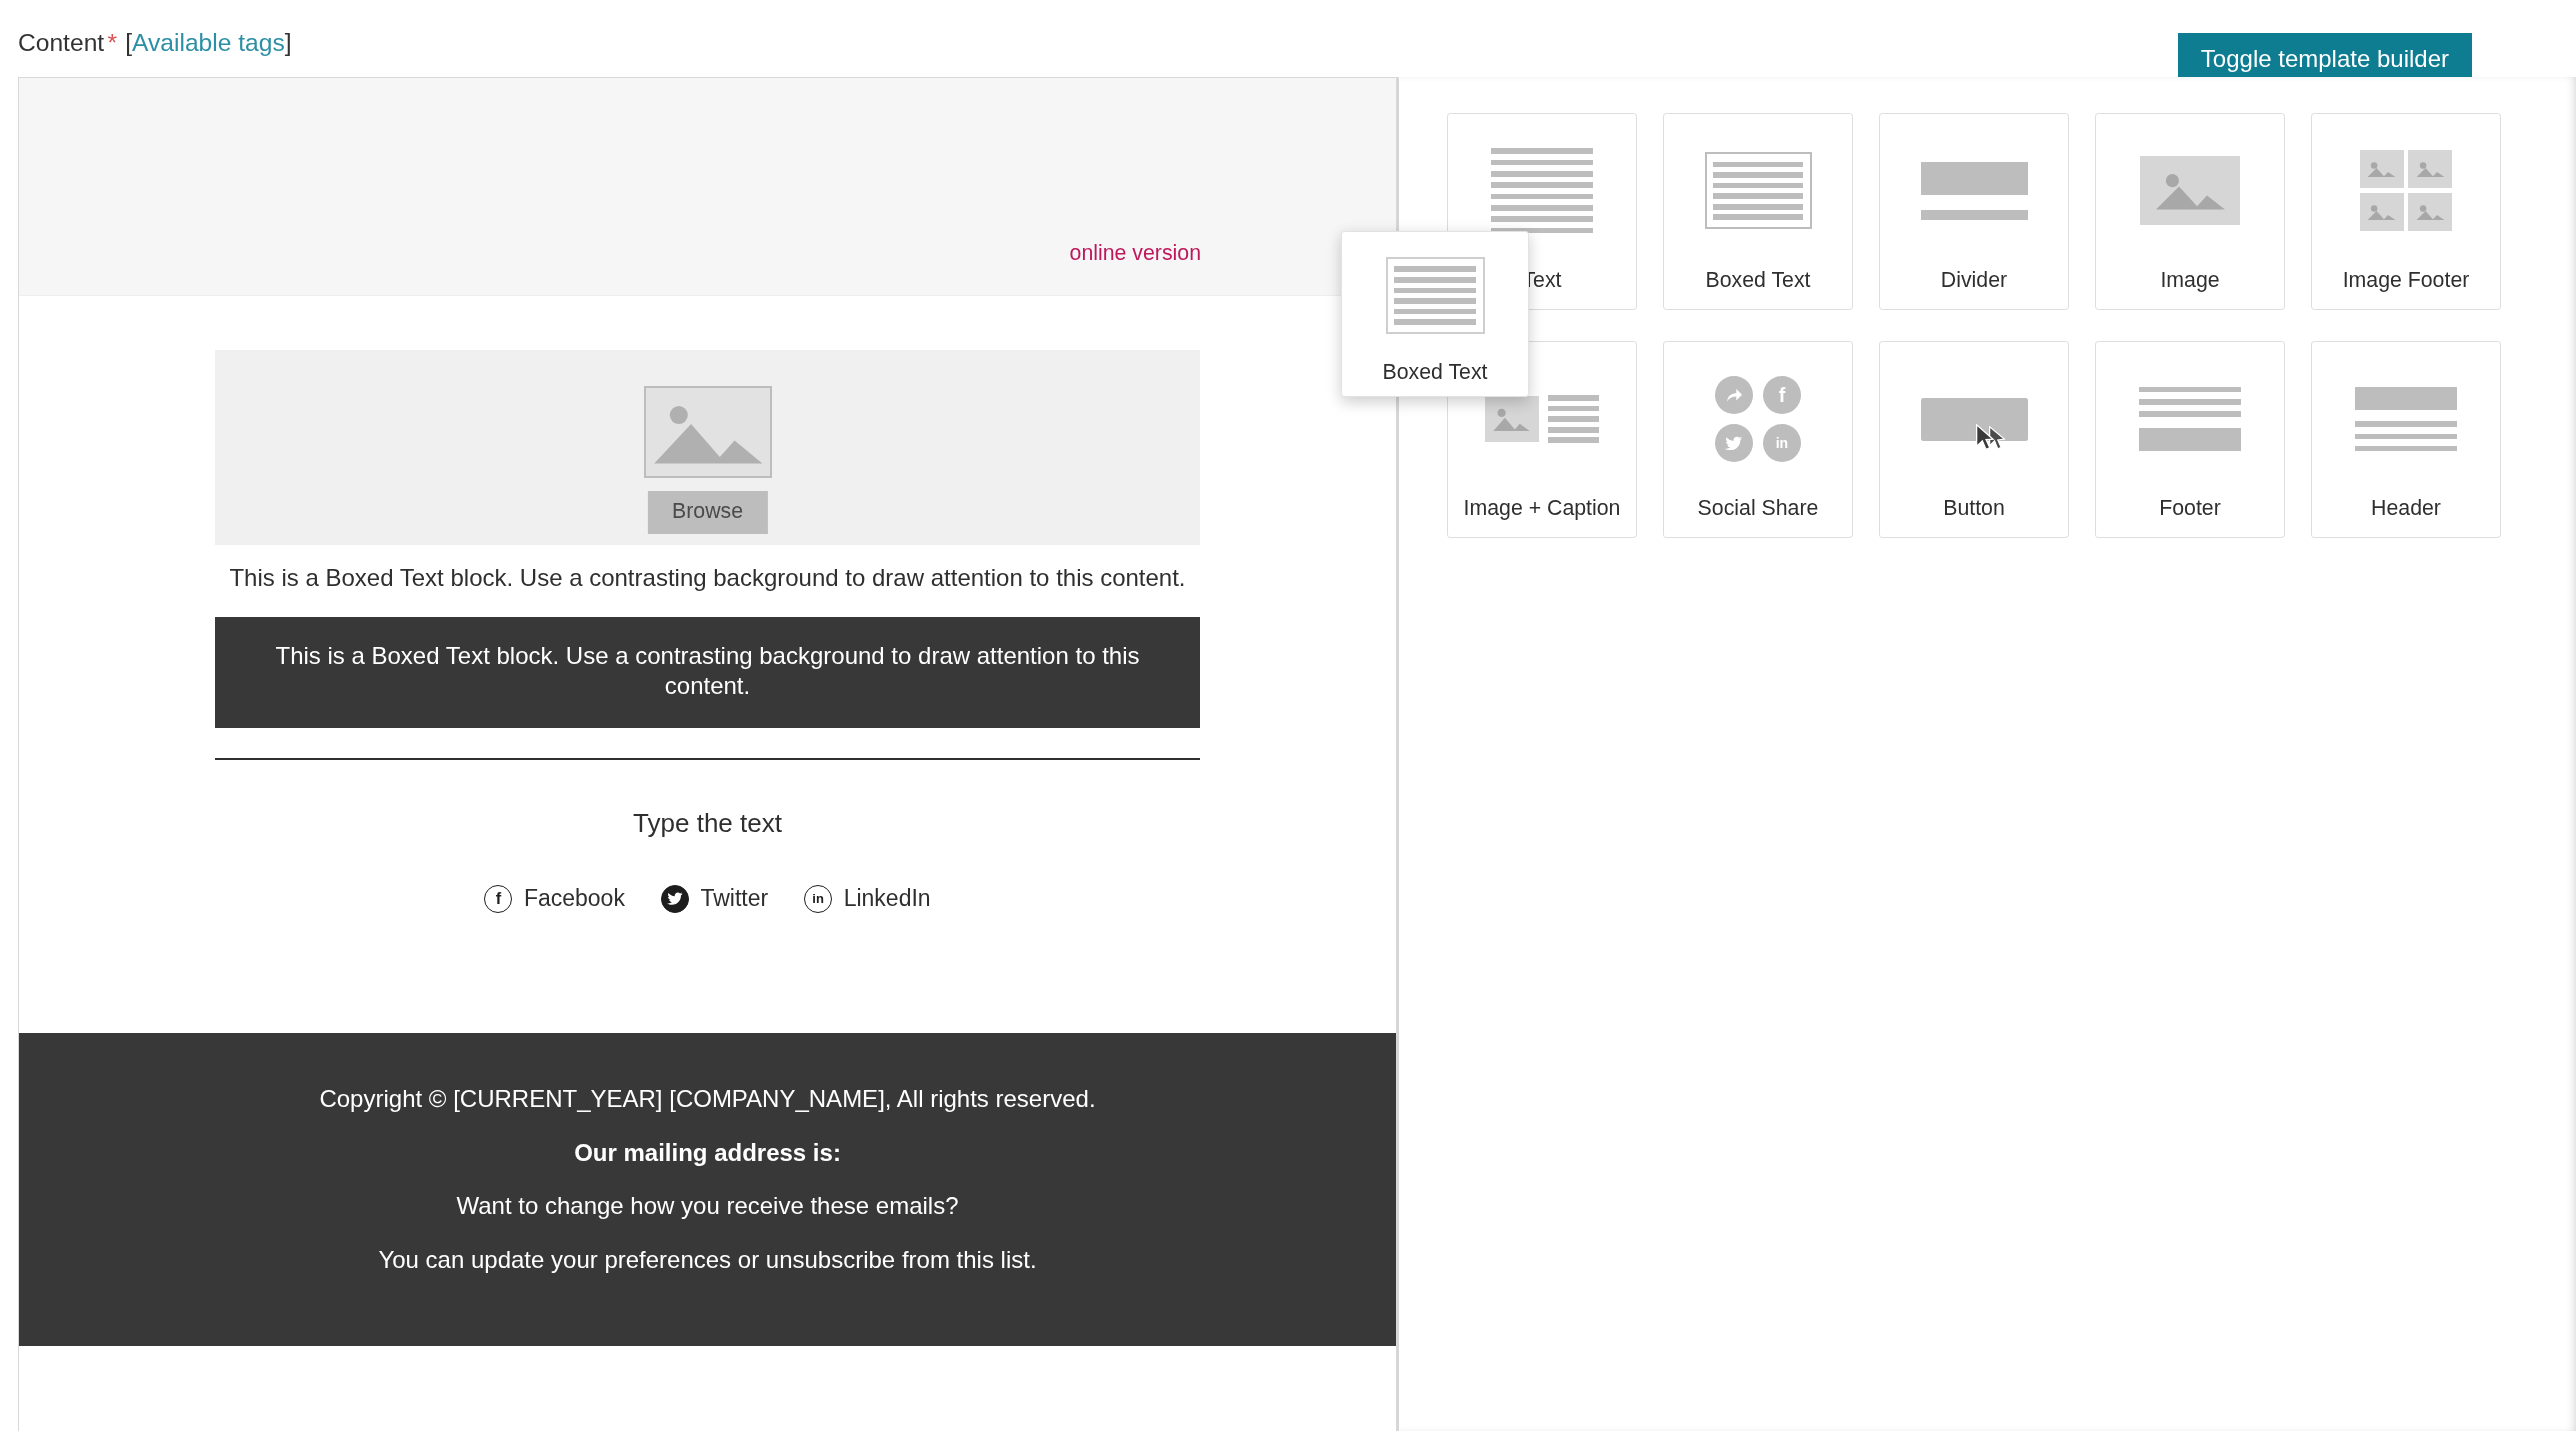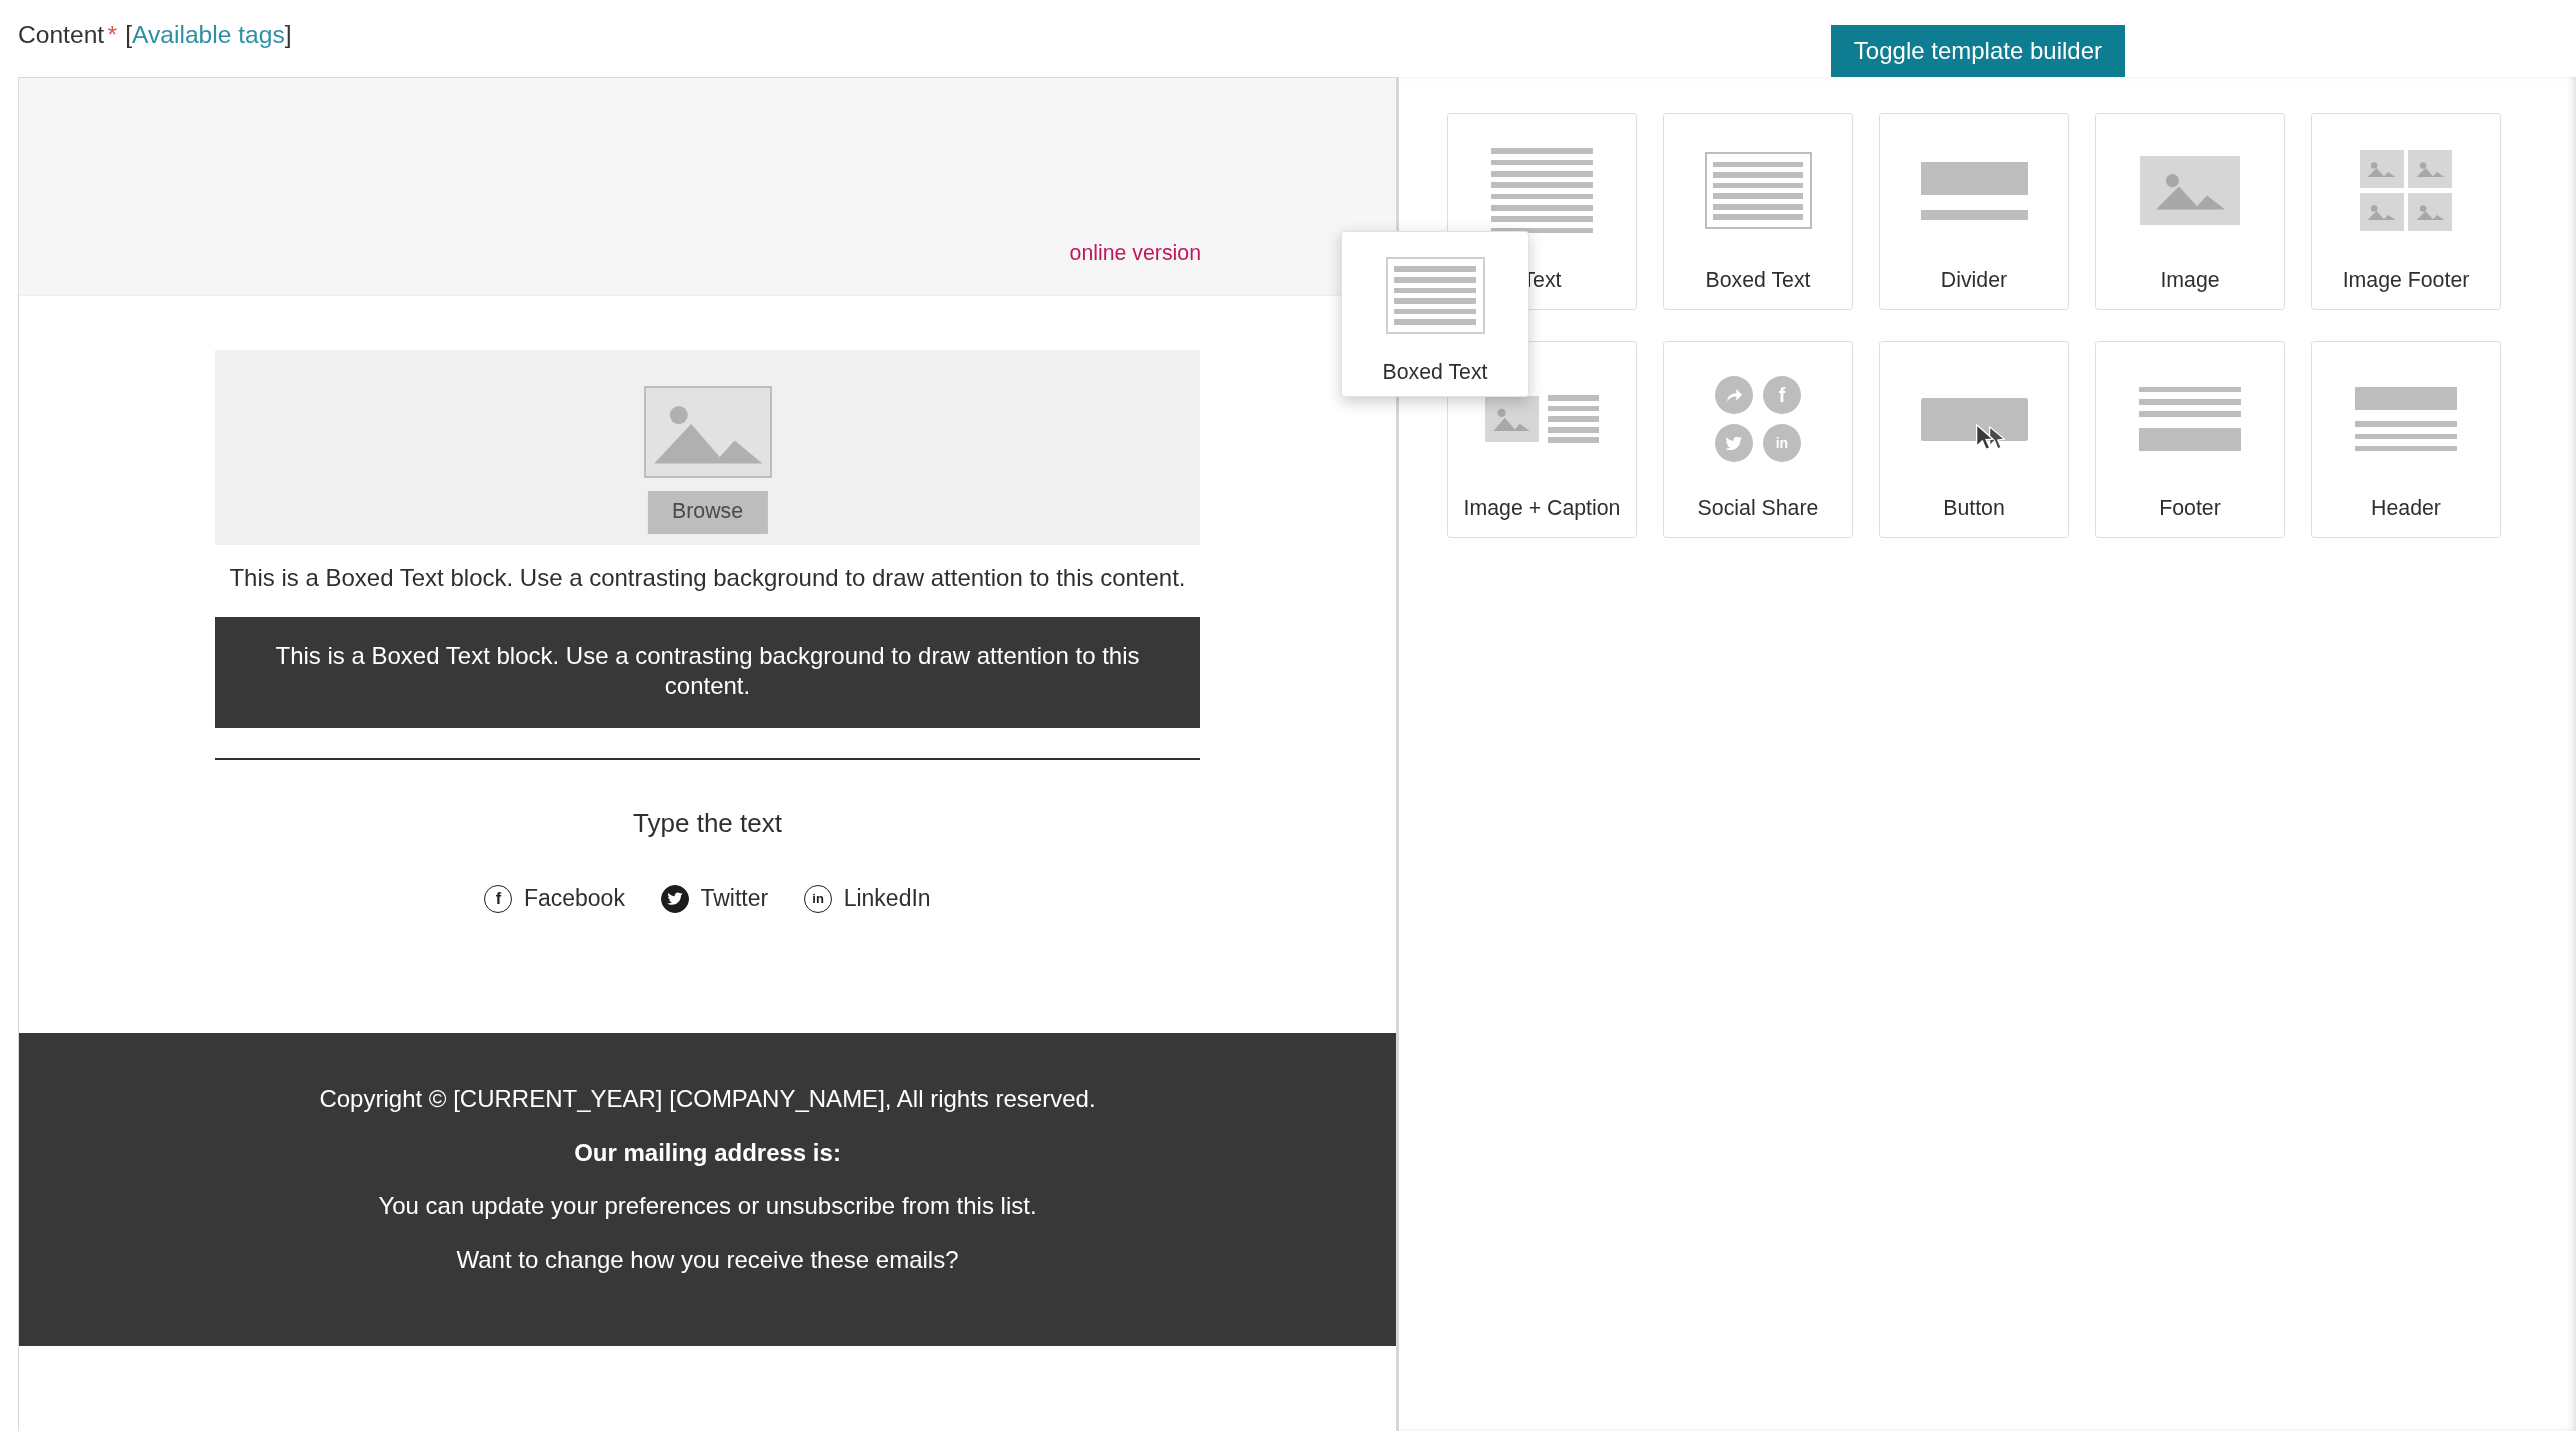--- a/index.html
+++ b/index.html
@@ -12,22 +12,22 @@
     width: 2576px;
     height: 1432px;
     position: relative;
     overflow: hidden;
     -webkit-font-smoothing: antialiased;
   }
 
   
   .top-row {
     position: absolute;
-    top: 0; left: 0;
-    width: 2125px;
+    top: 8px; left: 0;
+    width: 2472px;
     height: 77px;
   }
   .content-label {
     position: absolute;
     left: 18px;
     top: 21.3px;
     font-size: 24.6px;
     color: #333333;
     white-space: nowrap;
   }
@@ -397,22 +397,22 @@
           <span>LinkedIn</span>
         </div>
       </div>
 
     </div>
   </div>
 
   <div class="footer-block">
     <p>Copyright © [CURRENT_YEAR] [COMPANY_NAME], All rights reserved.</p>
     <p class="bold">Our mailing address is:</p>
+    <p>Want to change how you receive these emails?</p>
     <p>You can update your preferences or unsubscribe from this list.</p>
-    <p>Want to change how you receive these emails?</p>
   </div>
 
 </div>
 
 <div class="pane-divider"></div>
 
 <div class="builder-pane">
   <div class="builder-grid">
 
     <div class="builder-card">

